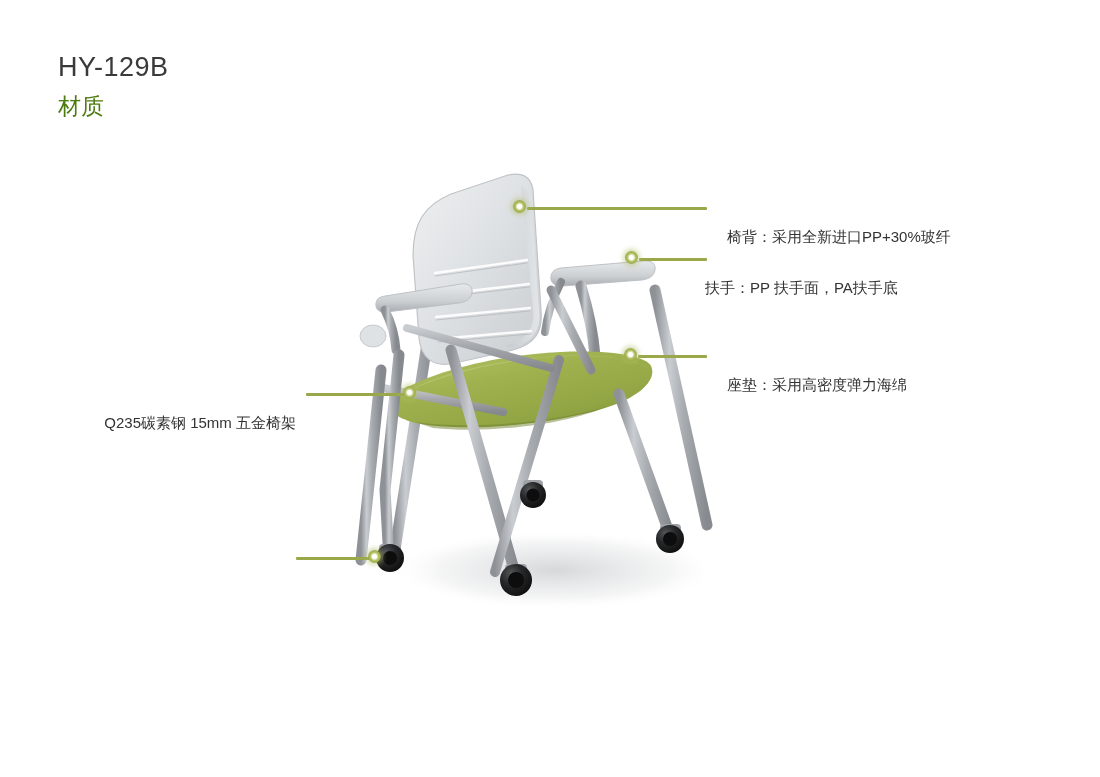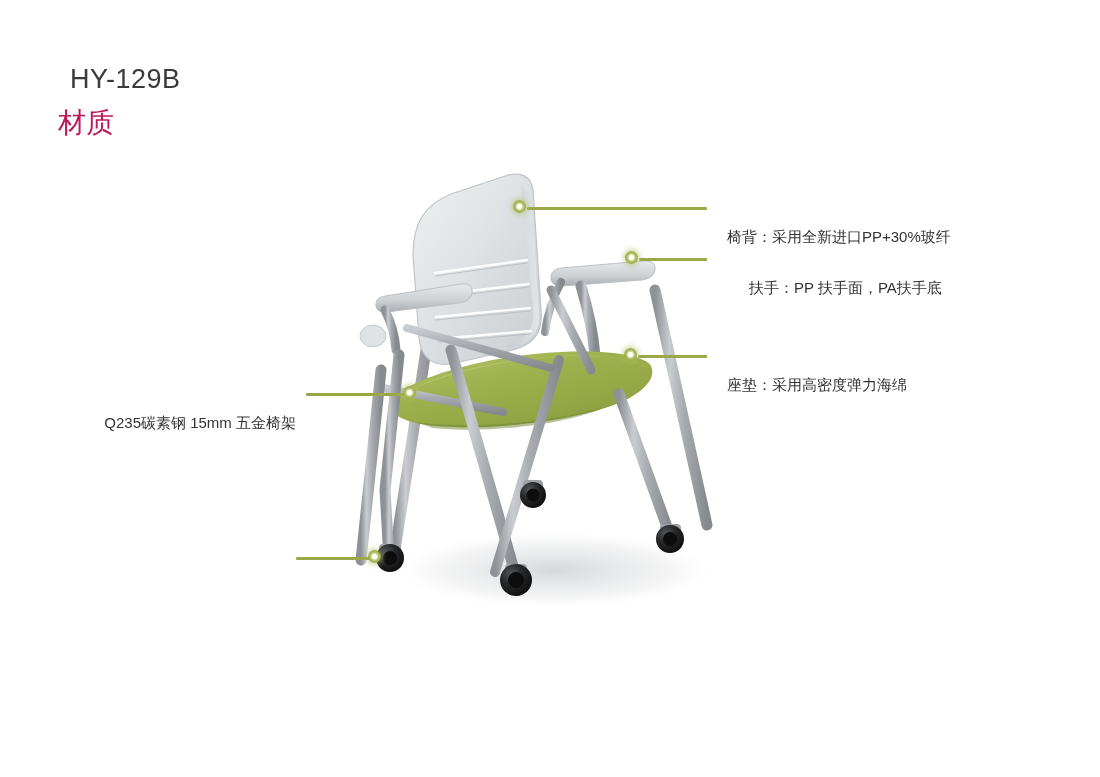--- a/index.html
+++ b/index.html
@@ -22,26 +22,26 @@
     left: 58px;
     top: 52px;
     width: 420px;
   }
   #product-title {
     font-size: 27px;
     font-weight: 400;
     color: #3a3a3a;
     letter-spacing: 0.5px;
     line-height: 1.15;
-    margin: 12px;
+    margin: 0;
   }
   #section-subtitle {
-    font-size: 28px;
+    font-size: 23px;
     font-weight: 400;
-    color: #be185d;
+    color: #4d7c0f;
     margin: 10px 0 0 0;
     line-height: 1.15;
   }
 
   
   #diagram-stage {
     position: absolute;
     left: 0;
     top: 0;
     width: 1100px;
@@ -222,21 +222,21 @@
       </g>
     </svg>
   </div>
 
   <div class="callout-line" style="left:527px; top:207px; width:180px;"></div>
   <div class="callout-dot" style="left:513px; top:200px;"></div>
   <div class="callout-label right" style="left:727px; top:198px;">椅背：采用全新进口PP+30%玻纤</div>
 
   <div class="callout-line" style="left:639px; top:258px; width:68px;"></div>
   <div class="callout-dot" style="left:625px; top:251px;"></div>
-  <div class="callout-label right" style="left:749px; top:249px;">扶手：PP 扶手面，PA扶手底</div>
+  <div class="callout-label right" style="left:705px; top:249px;">扶手：PP 扶手面，PA扶手底</div>
 
   <div class="callout-line" style="left:638px; top:355px; width:69px;"></div>
   <div class="callout-dot" style="left:624px; top:348px;"></div>
   <div class="callout-label right" style="left:727px; top:346px;">座垫：采用高密度弹力海绵</div>
 
   <div class="callout-line" style="left:306px; top:393px; width:103px;"></div>
   <div class="callout-dot" style="left:403px; top:386px;"></div>
   <div class="callout-label left" style="right:804px; top:384px;">Q235碳素钢 15mm 五金椅架</div>
 
   <div class="callout-line" style="left:296px; top:557px; width:80px;"></div>

